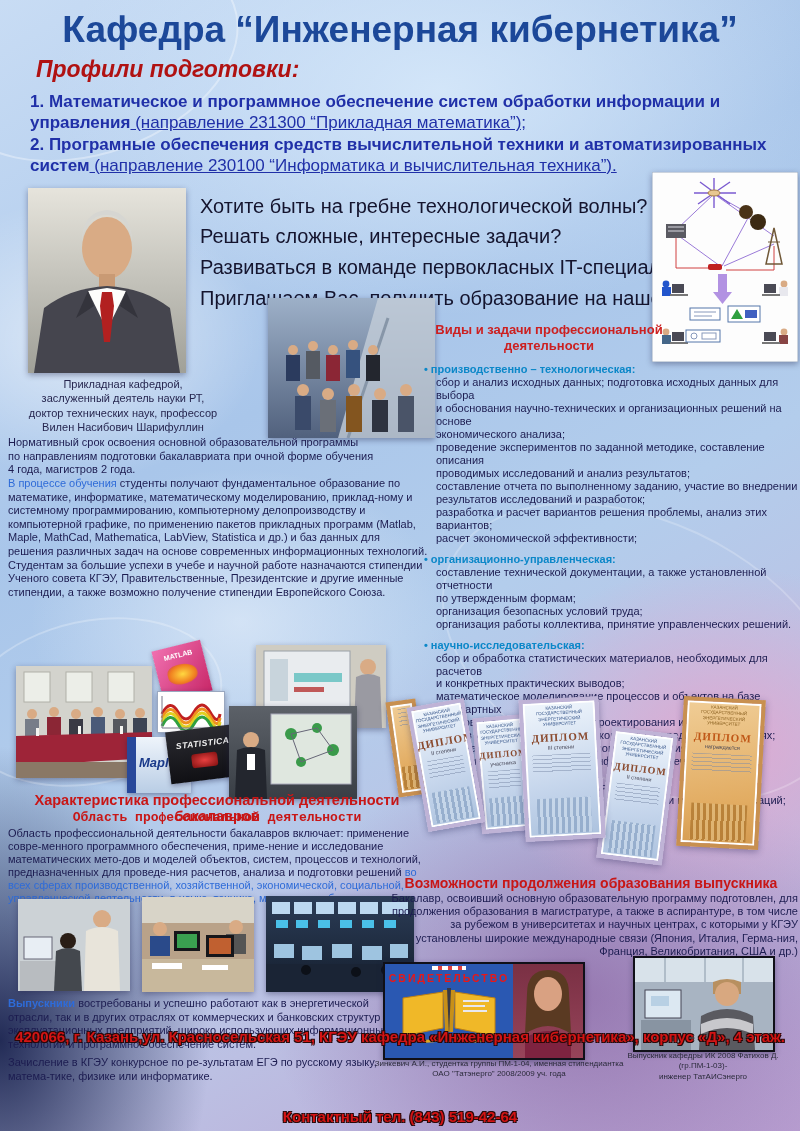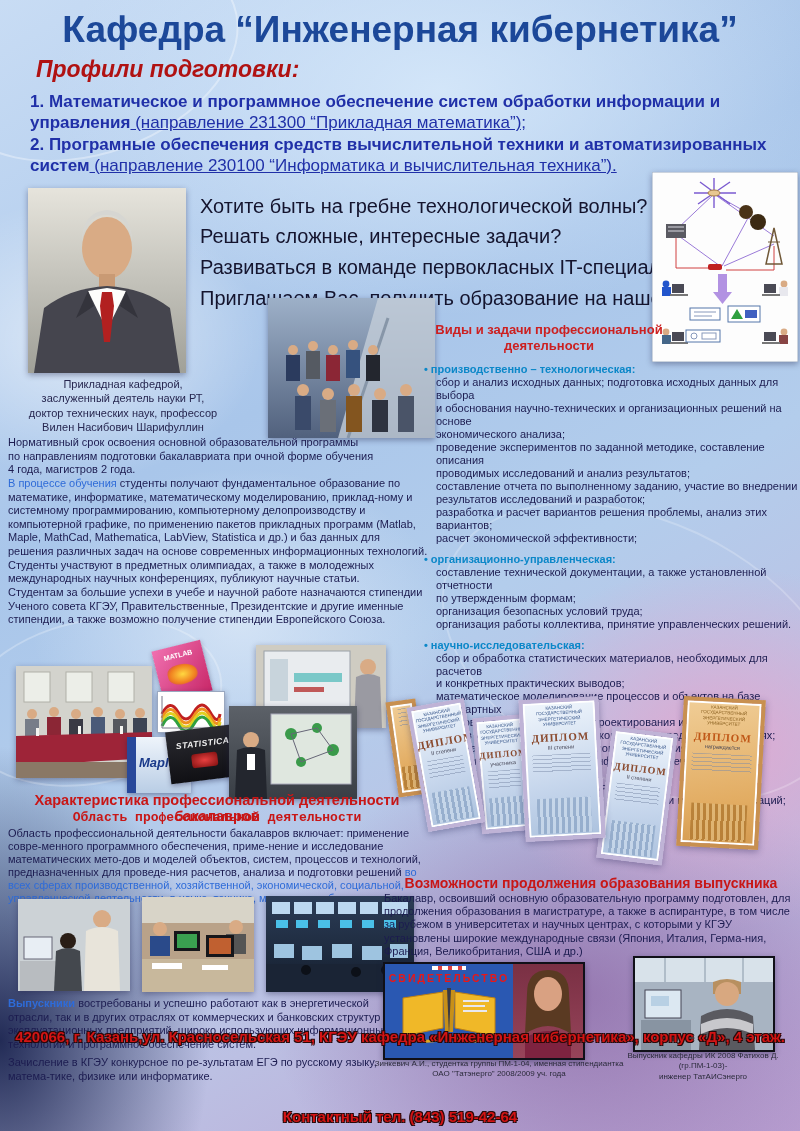--- a/index.html
+++ b/index.html
@@ -71,21 +71,21 @@
 
   .class1{left:18px;top:899px;width:112px;height:92px;}
   .class2{left:142px;top:897px;width:112px;height:95px;}
   .class3{left:266px;top:896px;width:148px;height:96px;}
 
   .grads{left:8px;top:997px;width:398px;font-size:11px;line-height:1.24;}
   .grads .lead{color:#2e6bd8;font-weight:bold;}
   .admission{left:8px;top:1056px;width:398px;font-size:11px;line-height:1.24;}
 
   .cont-h{left:386px;top:875px;width:410px;text-align:center;font-size:14px;font-weight:bold;color:#c81616;}
-  .cont-p{left:384px;top:892px;width:414px;text-align:left;font-size:11px;line-height:1.2;}
+  .cont-p{left:384px;top:892px;width:414px;text-align:right;font-size:11px;line-height:1.2;}
 
   
   .diploma{position:absolute;border:4px solid #bfb3d6;box-sizing:border-box;
     background:linear-gradient(170deg,#f0f6fc,#c6d6ec 60%,#acc2de);
     box-shadow:0 2px 7px rgba(40,40,90,.4), inset 0 0 0 2px #fff;overflow:hidden;}
   .dip-univ{font-size:4.5px;color:#35558a;text-align:center;margin:3px 3px 0;line-height:1.2;}
   .dip-title{font-family:"Liberation Serif",serif;font-weight:bold;color:#8a4a2e;text-align:center;letter-spacing:1px;font-size:11px;margin-top:4px;}
   .dip-sub{text-align:center;color:#445;font-size:5.5px;margin-top:1px;}
   .dip-text{margin:4px 7px 0;height:18px;opacity:.5;background:repeating-linear-gradient(#7a8aa8 0 1px,transparent 1px 4px);}
   .dip-bld{position:absolute;bottom:3px;left:12%;width:76%;height:26%;opacity:.8;
@@ -261,22 +261,20 @@
       <circle cx="42" cy="164" r="3" fill="none" stroke="#8899bb"></circle>
         <rect x="50" y="161" width="14" height="6" fill="none" stroke="#8899bb"></rect>
     </svg>
   </div>
 
   <div class="abs study">
     <div class="pre">Нормативный срок освоения основной образовательной программы
 по направлениям подготовки бакалавриата при очной форме обучения
 4 года, магистров  2 года.</div>
     <div><span class="blue">В процессе обучения</span><span> студенты получают фундаментальное образование по математике, информатике, математическому моделированию, приклад-ному и системному программированию, компьютерному делопроизводству и компьютерной графике, по  применению пакетов прикладных программ (Matlab, Maple, MathCad, Mathematica, LabView, Statistica и др.) и баз данных для решения различных задач на основе современных информационных технологий.</span></div>
-    <div class="pre">Студенты участвуют в предметных олимпиадах, а также в молодежных
-международных научных конференциях, публикуют научные статьи.</div>
     <div class="pre">Студентам за большие успехи в учебе и научной работе назначаются стипендии
 Ученого совета КГЭУ, Правительственные, Президентские и другие именные
 стипендии, а также возможно получение стипендии Европейского Союза.</div>
   </div>
 
   <div class="abs tasks">
     <div class="tasks-h">Виды и задачи профессиональной деятельности</div>
     <div class="tsec">
       <div><span class="bul">•</span><span class="sh">производственно – технологическая:</span></div>
       <div class="items pre">сбор и анализ исходных данных;  подготовка исходных данных для выбора

